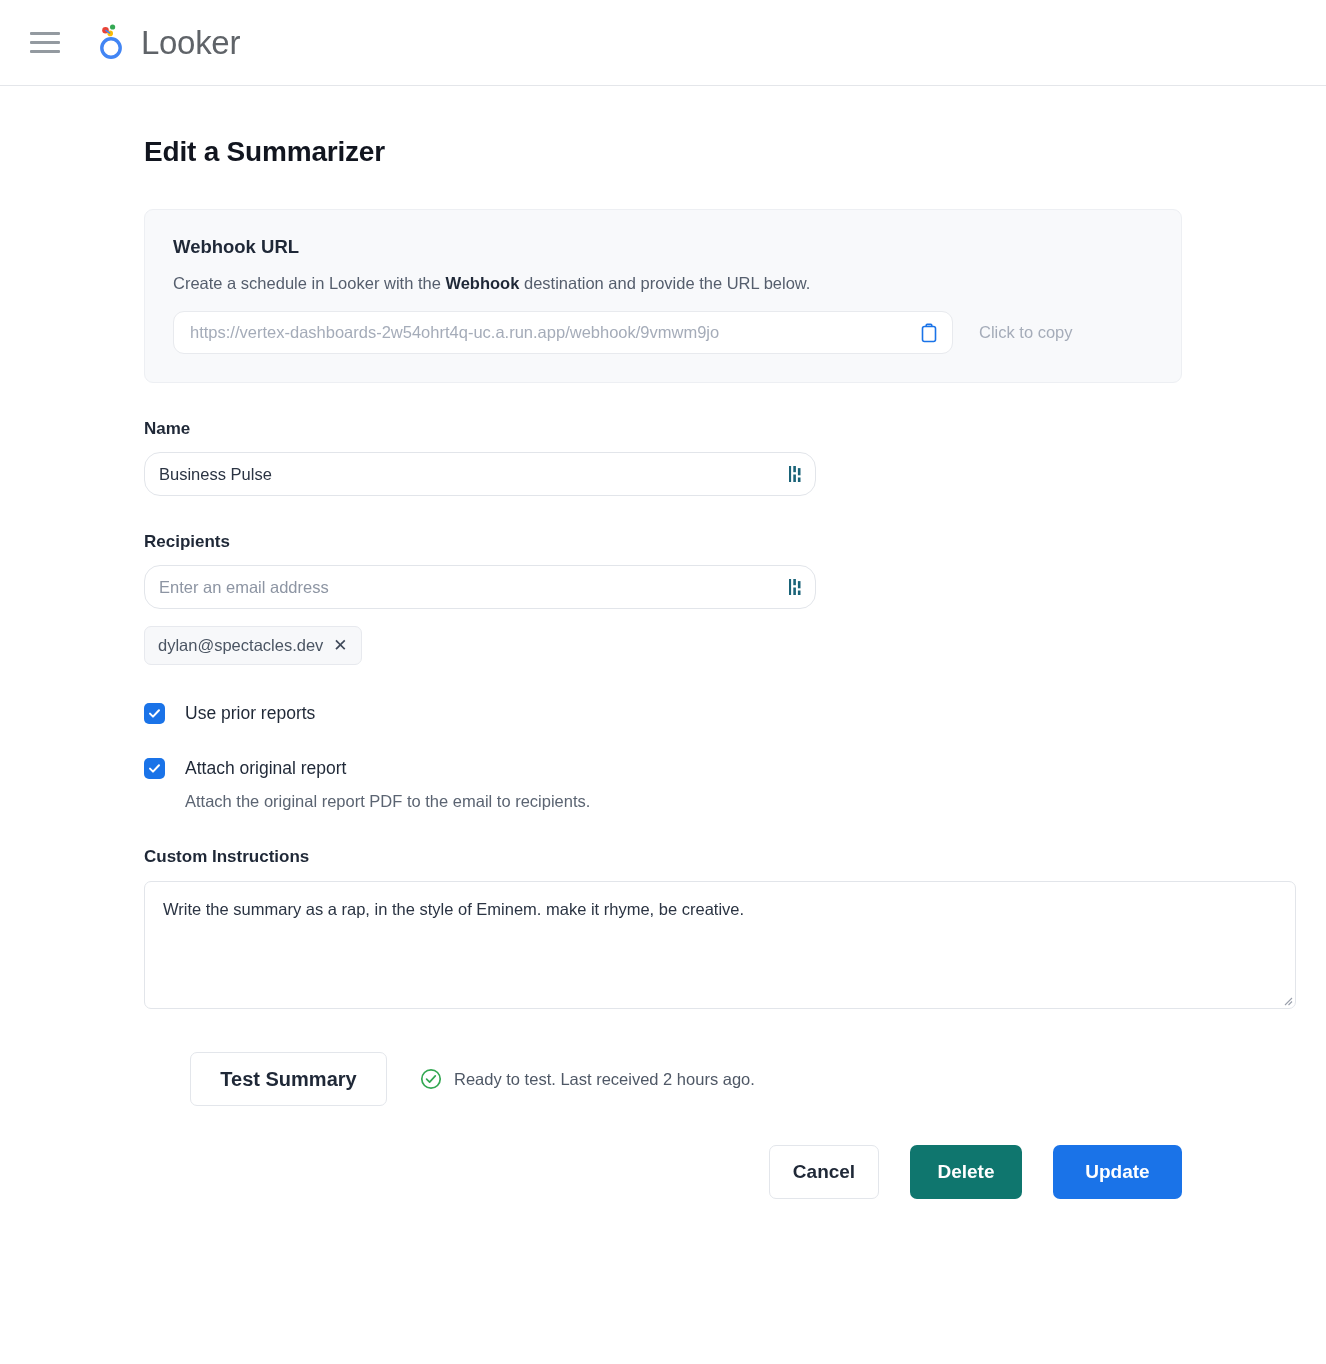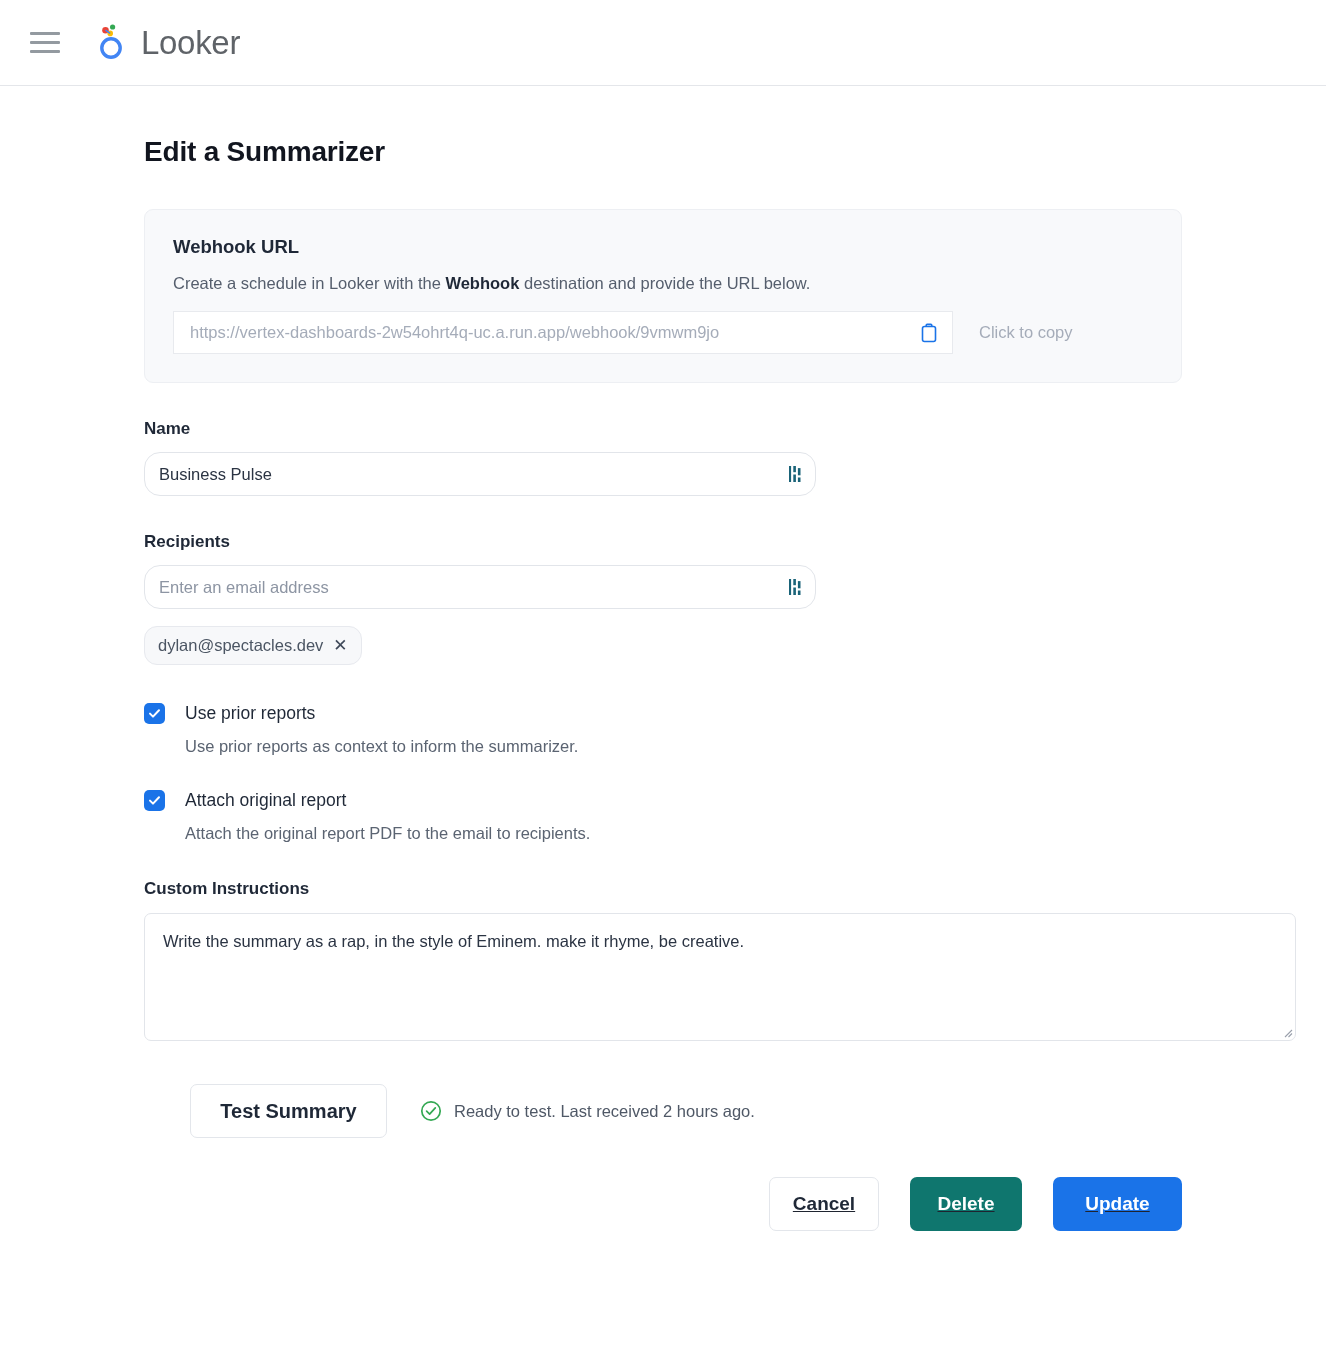--- a/index.html
+++ b/index.html
@@ -91,21 +91,21 @@
     color: #555e6d;
     margin: 0 0 18px 0;
   }
   .webhook-desc b { font-weight: 700; color: #1f2837; }
   .webhook-row { display: flex; align-items: center; }
   .url-box {
     width: 780px;
     height: 43px;
     background: #ffffff;
     border: 1px solid #e8eaee;
-    border-radius: 0;
+    border-radius: 11px;
     display: flex;
     align-items: center;
     justify-content: space-between;
     padding: 0 14px 0 16px;
     cursor: pointer;
   }
   .url-text {
     font-size: 16.5px;
     color: #a5acb9;
     white-space: nowrap;
@@ -151,21 +151,21 @@
   }
 
   
   .chips { margin-top: 17px; display: flex; }
   .chip {
     display: inline-flex;
     align-items: center;
     gap: 10px;
     background: #f7f8fa;
     border: 1px solid #e7e9ee;
-    border-radius: 13px;
+    border-radius: 7px;
     padding: 9px 13px;
     font-size: 16.5px;
     color: #4b5563;
   }
   .chip-remove {
     font-size: 17px;
     color: #404a5a;
     line-height: 1;
     cursor: pointer;
   }
@@ -258,21 +258,20 @@
     margin-left: 12px;
   }
 
   
   .actions {
     margin-top: 39px;
     display: flex;
     justify-content: flex-end;
     gap: 31px;
     padding-bottom: 20px;
-    text-decoration: underline;
   }
   .btn-cancel {
     width: 110px;
     height: 54px;
     background: #fff;
     border: 1px solid #e3e6eb;
     color: #1f2837;
     font-size: 19px;
   }
   .btn-delete {
@@ -363,21 +362,20 @@
 
   <div class="check-block">
     <div class="check-row">
       <span class="checkbox">
         <svg width="13" height="13" viewBox="0 0 13 13">
           <path d="M2 6.6 L5 9.6 L11 3.2" fill="none" stroke="#ffffff" stroke-width="2" stroke-linecap="round" stroke-linejoin="round"></path>
         </svg>
       </span>
       <span class="check-label">Use prior reports</span>
     </div>
-    <div class="check-help">Use prior reports as context to inform the summarizer.</div>
   </div>
 
   <div class="check-block second">
     <div class="check-row">
       <span class="checkbox">
         <svg width="13" height="13" viewBox="0 0 13 13">
           <path d="M2 6.6 L5 9.6 L11 3.2" fill="none" stroke="#ffffff" stroke-width="2" stroke-linecap="round" stroke-linejoin="round"></path>
         </svg>
       </span>
       <span class="check-label">Attach original report</span>

